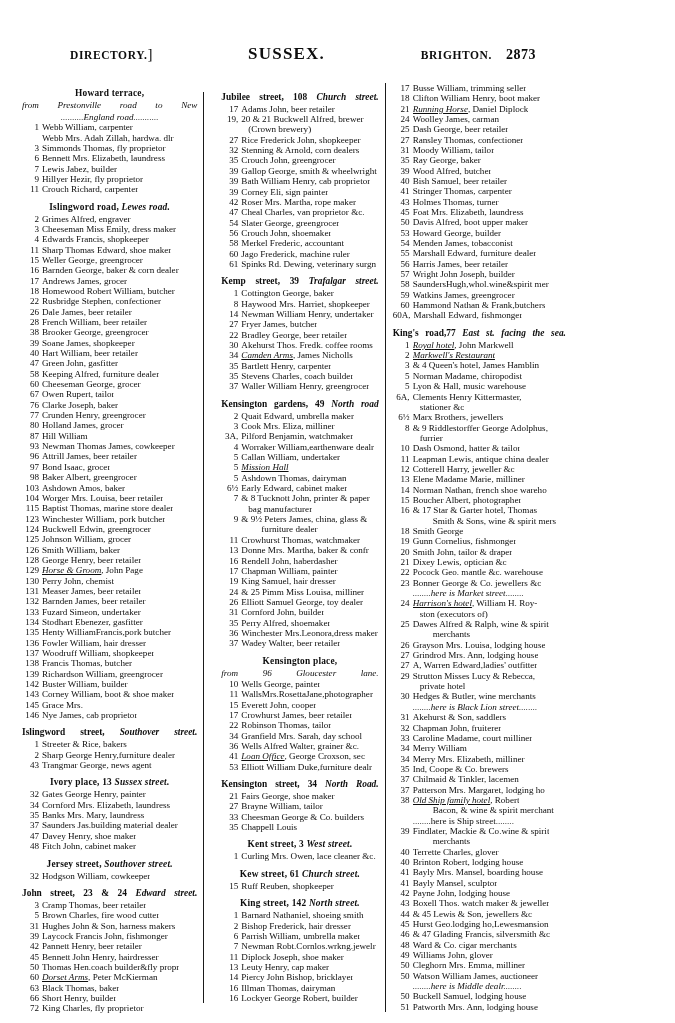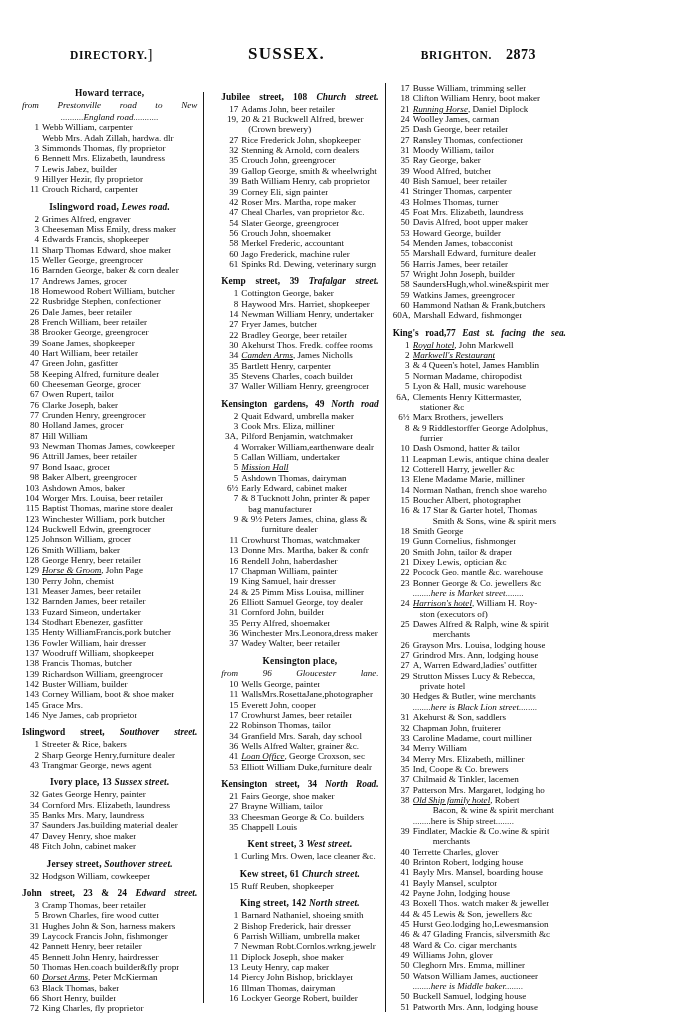--- a/index.html
+++ b/index.html
@@ -1118,21 +1118,21 @@
         <div class="entry">
           <span class="num">50</span>
           <span class="txt">Cleghorn Mrs. Emma, milliner</span>
         </div>
         <div class="entry">
           <span class="num">50</span>
           <span class="txt">Watson William James, auctioneer</span>
         </div>
         <div class="entry">
           <span class="num"></span>
-          <span class="txt" style="font-style: italic;">........here is Middle baker........</span>
+          <span class="txt" style="font-style: italic;">........here is Middle dealr........</span>
         </div>
         <div class="entry">
           <span class="num">50</span>
           <span class="txt">Buckell Samuel, lodging house</span>
         </div>
         <div class="entry">
           <span class="num">51</span>
           <span class="txt">Patworth Mrs. Ann, lodging house</span>
         </div>
       </div>

